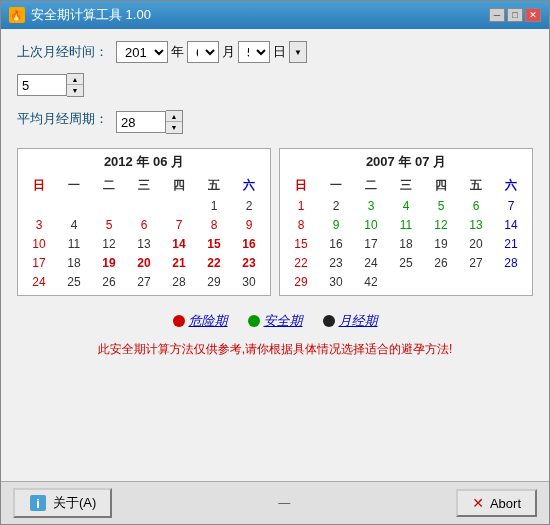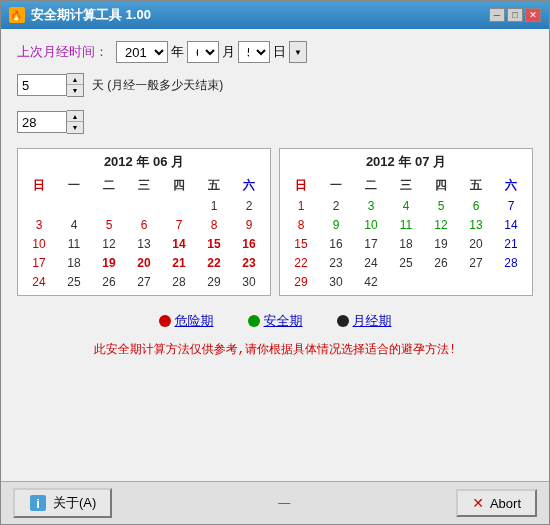--- a/index.html
+++ b/index.html
@@ -39,21 +39,21 @@
       height: 16px;
       background: orange;
       border-radius: 2px;
       display: flex;
       align-items: center;
       justify-content: center;
       font-size: 10px;
     }
     .title-text {
       font-size: 13px;
-      font-weight: bold;
+      font-weight: normal;
     }
     .title-controls {
       display: flex;
       gap: 2px;
     }
     .title-btn {
       width: 16px;
       height: 14px;
       background: #5aa;
       border: 1px solid #888;
@@ -76,21 +76,21 @@
       gap: 10px;
     }
 
     .row {
       display: flex;
       align-items: center;
       gap: 8px;
     }
 
     .label {
-      color: #a21caf;
+      color: #0c4a6e;
       white-space: nowrap;
       min-width: 90px;
     }
 
     .date-select-group {
       display: flex;
       align-items: center;
       gap: 3px;
     }
     .date-select {
@@ -192,22 +192,23 @@
     .day-danger { color: #cc0000; font-weight: bold; }
     .day-safe { color: #009900; }
     .day-period { color: #cc0000; }
     .day-sun { color: #cc0000; }
     .day-sat { color: #0000cc; }
     .day-empty { color: transparent; }
 
     .legend {
       display: flex;
       justify-content: center;
-      gap: 34px;
+      gap: 20px;
       margin-top: 6px;
+      font-style: italic;
     }
     .legend-item {
       display: flex;
       align-items: center;
       gap: 4px;
       cursor: pointer;
     }
     .legend-dot {
       width: 12px;
       height: 12px;
@@ -220,21 +221,20 @@
       color: #0000cc;
       text-decoration: underline;
       font-size: 13px;
     }
 
     .warning-text {
       color: #cc0000;
       font-size: 12px;
       text-align: center;
       border: 1px solid transparent;
-      font-family: Liberation Mono, monospace;
     }
 
     .bottom-bar {
       background: #e0e0e0;
       border-top: 1px solid #aaa;
       padding: 6px 12px;
       display: flex;
       align-items: center;
       justify-content: space-between;
       flex-shrink: 0;
@@ -313,24 +313,24 @@
     </div>
 
     <div class="row">
       <div class="spinner-group">
         <input class="spinner-input" type="text" value="5" style="">
         <div class="spinner-btns">
           <button class="spinner-btn">▲</button>
           <button class="spinner-btn">▼</button>
         </div>
       </div>
-      <span class="hint-text">天 (月经一般多少天结束)</span>
     </div>
 
     <div class="row" style="align-items:flex-start;">
+      <span class="label" style="margin-top:3px;">平均月经周期：</span>
       <div class="spinner-group" style="margin-top:3px;">
         <input class="spinner-input" type="text" value="28" style="">
         <div class="spinner-btns">
           <button class="spinner-btn">▲</button>
           <button class="spinner-btn">▼</button>
         </div>
       </div>
     </div>
 
     <div class="calendars-section">
@@ -377,21 +377,21 @@
             <div class="cal-cell day-normal">25</div>
             <div class="cal-cell day-normal">26</div>
             <div class="cal-cell day-normal">27</div>
             <div class="cal-cell day-normal">28</div>
             <div class="cal-cell day-normal">29</div>
             <div class="cal-cell day-normal">30</div>
           </div>
       </div>
 
       <div class="calendar">
-        <div class="cal-header">2012 年 07 月</div>
+        <div class="cal-header">2007 年 07 月</div>
         <div class="cal-grid" id="cal2-grid">
         <div class="cal-cell cal-dow dow-sun">日</div>
             <div class="cal-cell cal-dow dow-week">一</div>
             <div class="cal-cell cal-dow dow-week">二</div>
             <div class="cal-cell cal-dow dow-week">三</div>
             <div class="cal-cell cal-dow dow-week">四</div>
             <div class="cal-cell cal-dow dow-week">五</div>
             <div class="cal-cell cal-dow dow-sat">六</div>
             <div class="cal-cell day-sun">1</div>
             <div class="cal-cell day-normal">2</div>

